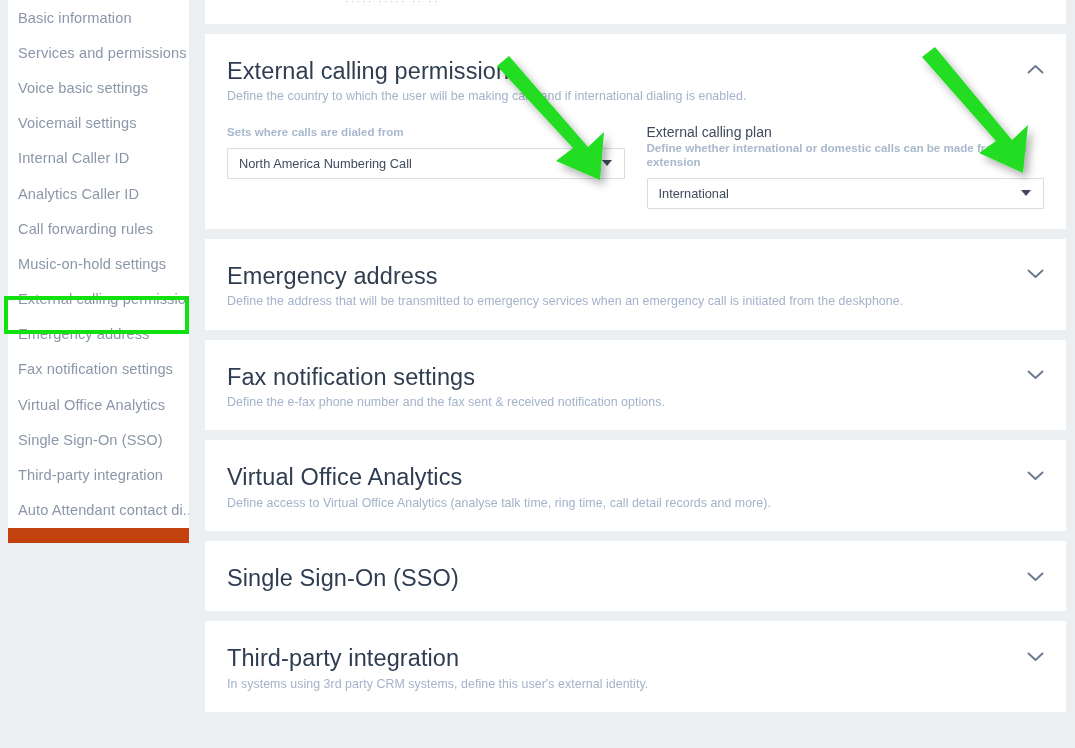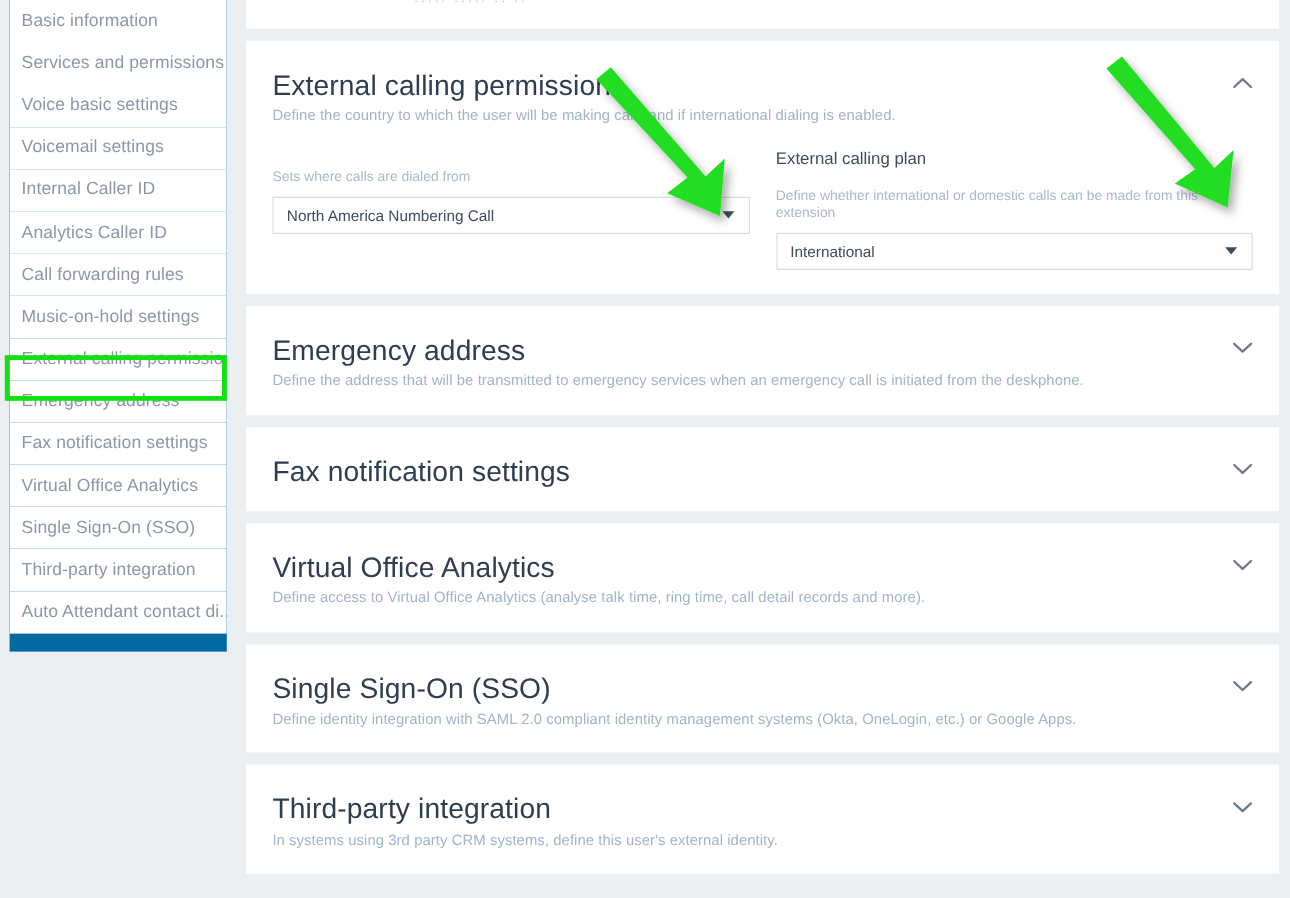--- a/index.html
+++ b/index.html
@@ -24,21 +24,21 @@
     background: #eceff1;
   }
 
   
   .sidebar {
     position: absolute;
     left: 8px;
     top: 0;
     width: 181px;
     height: 543px;
-    background: #0369a1;
+    background: #c2410c;
     box-sizing: border-box;
     padding: 0;
     overflow: hidden;
   }
   .nav-item {
     height: 35.2px;
     display: flex;
     align-items: center;
     padding-left: 10px;
     box-sizing: border-box;
@@ -138,22 +138,23 @@
   }
   .field { width: 400px; }
   .field-label {
     font-size: 14px;
     color: #3e4b5e;
     line-height: 1.15;
   }
   .field-hint {
     font-size: 11.6px;
     color: #a9b8cd;
-    margin-top: 17px;
+    margin-top: 1px;
     line-height: 1.2;
+    font-weight: bold;
   }
   .select-box {
     margin-top: 9px;
     height: 31px;
     border: 1px solid #d7dde4;
     background: #fff;
     border-radius: 1px;
     display: flex;
     align-items: center;
     padding: 0 10px 0 11px;
@@ -277,40 +278,40 @@
       <div class="card-desc">Define the address that will be transmitted to emergency services when an emergency call is initiated from the deskphone.</div>
     </section>
 
     <section class="card">
       <div class="chev">
         <svg width="17" height="11" viewBox="0 0 17 11" fill="none" aria-hidden="true">
           <path d="M1.5 2.5 L8.5 9 L15.5 2.5" stroke="#6b7a90" stroke-width="1.9" stroke-linecap="round" stroke-linejoin="round"></path>
         </svg>
       </div>
       <h2 class="card-title">Fax notification settings</h2>
+      <div class="card-desc">Define the e-fax phone number and the fax sent &amp; received notification options.</div>
     </section>
 
     <section class="card">
       <div class="chev">
         <svg width="17" height="11" viewBox="0 0 17 11" fill="none" aria-hidden="true">
           <path d="M1.5 2.5 L8.5 9 L15.5 2.5" stroke="#6b7a90" stroke-width="1.9" stroke-linecap="round" stroke-linejoin="round"></path>
         </svg>
       </div>
       <h2 class="card-title">Virtual Office Analytics</h2>
       <div class="card-desc">Define access to Virtual Office Analytics (analyse talk time, ring time, call detail records and more).</div>
     </section>
 
     <section class="card">
       <div class="chev">
         <svg width="17" height="11" viewBox="0 0 17 11" fill="none" aria-hidden="true">
           <path d="M1.5 2.5 L8.5 9 L15.5 2.5" stroke="#6b7a90" stroke-width="1.9" stroke-linecap="round" stroke-linejoin="round"></path>
         </svg>
       </div>
       <h2 class="card-title">Single Sign-On (SSO)</h2>
-      <div class="card-desc">Define identity integration with SAML 2.0 compliant identity management systems (Okta, OneLogin, etc.) or Google Apps.</div>
     </section>
 
     <section class="card">
       <div class="chev">
         <svg width="17" height="11" viewBox="0 0 17 11" fill="none" aria-hidden="true">
           <path d="M1.5 2.5 L8.5 9 L15.5 2.5" stroke="#6b7a90" stroke-width="1.9" stroke-linecap="round" stroke-linejoin="round"></path>
         </svg>
       </div>
       <h2 class="card-title">Third-party integration</h2>
       <div class="card-desc">In systems using 3rd party CRM systems, define this user's external identity.</div>

